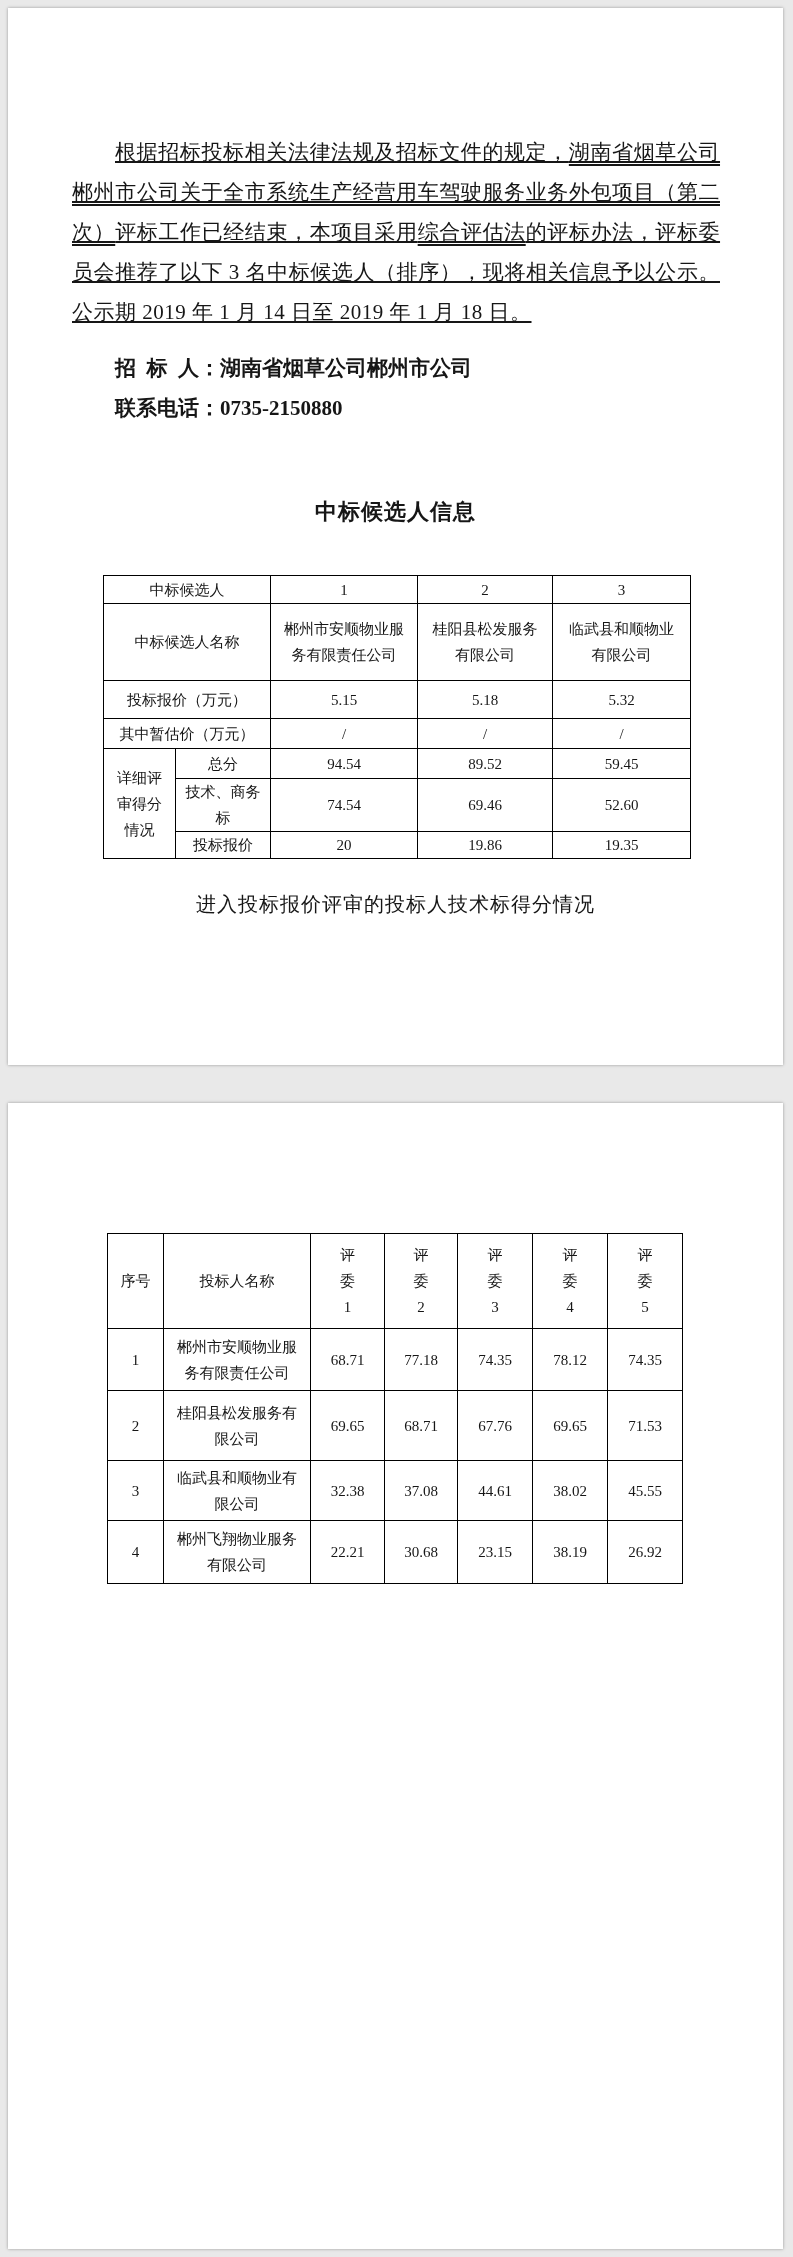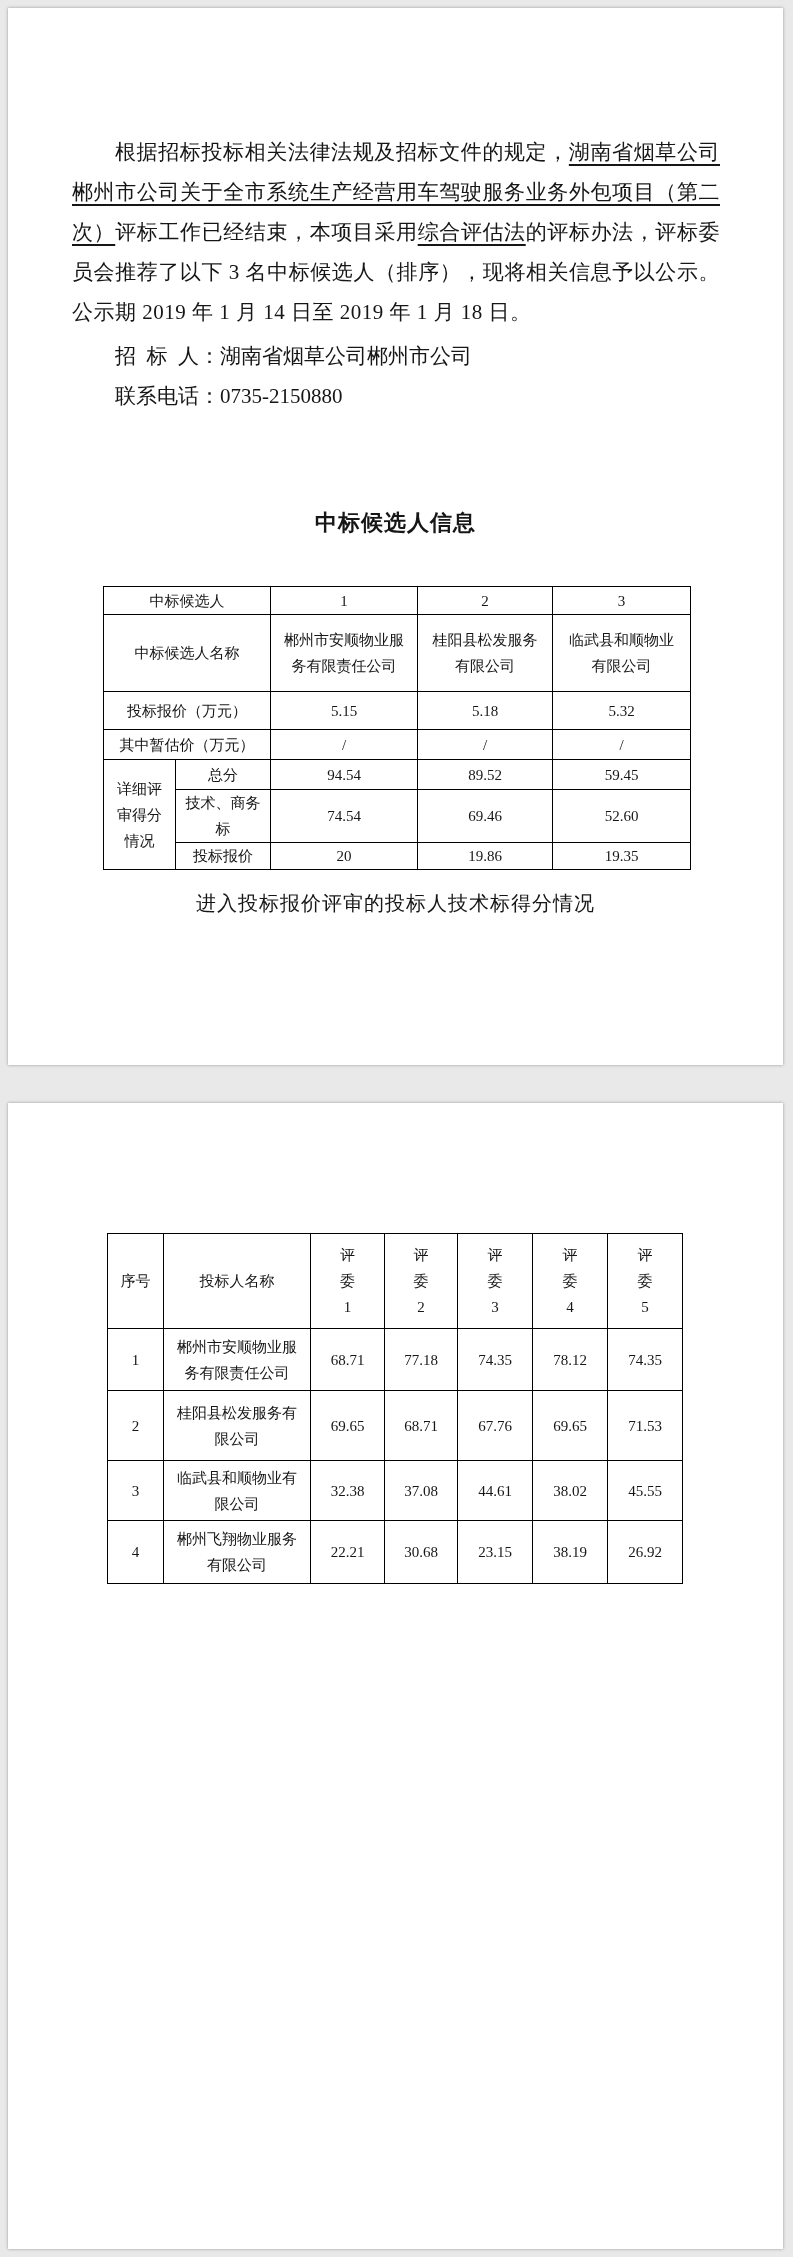--- a/index.html
+++ b/index.html
@@ -15,38 +15,39 @@
     width:775px;
     margin-left:8px;
     box-shadow:0 0 3px rgba(0,0,0,.35);
     position:relative;
     overflow:hidden;
   }
   #page1 { height:1057px; margin-top:8px; }
   #page2 { height:1146px; margin-top:38px; }
 
   .para {
-    margin:124px 63px 4px 64px;
+    margin:124px 63px 16px 64px;
     font-size:21px;
     line-height:40px;
     text-align:justify;
     text-indent:43px;
     letter-spacing:0.5px;
+    text-decoration:underline;
   }
   .para .u { text-decoration:underline; text-underline-offset:5px; }
 
   .contacts {
     margin:0 63px 0 107px;
     font-size:21px;
     line-height:40px;
   }
-  .contact-line { white-space:pre-wrap; }
+  .contact-line { white-space:pre-wrap;font-weight:bold; }
 
   .doc-title {
-    margin-top:87px;
+    margin-top:64px;
     text-align:center;
     font-family:"Liberation Sans","DejaVu Sans",sans-serif;
     font-size:22px;
     font-weight:bold;
     line-height:40px;
     letter-spacing:1px;
   }
 
   table { border-collapse:collapse; table-layout:fixed; }
   td {
@@ -57,21 +58,21 @@
     line-height:26px;
     padding:0 6px;
     overflow:hidden;
   }
   .pre { white-space:pre-line;text-align:center; }
 
   #table1 { width:587px; margin:43px 0 0 95px; }
   #table1 .name-cell { padding:0 10px; }
 
   .subtitle {
-    margin-top:20px;
+    margin-top:32px;
     text-align:center;
     font-family:Liberation Mono, monospace;
     font-size:20px;
     letter-spacing:1px;
   }
 
   #table2 { width:575px; margin:130px 0 0 99px; }
   #table2 .name-cell { padding:0 8px; }
 </style>
 </head>

